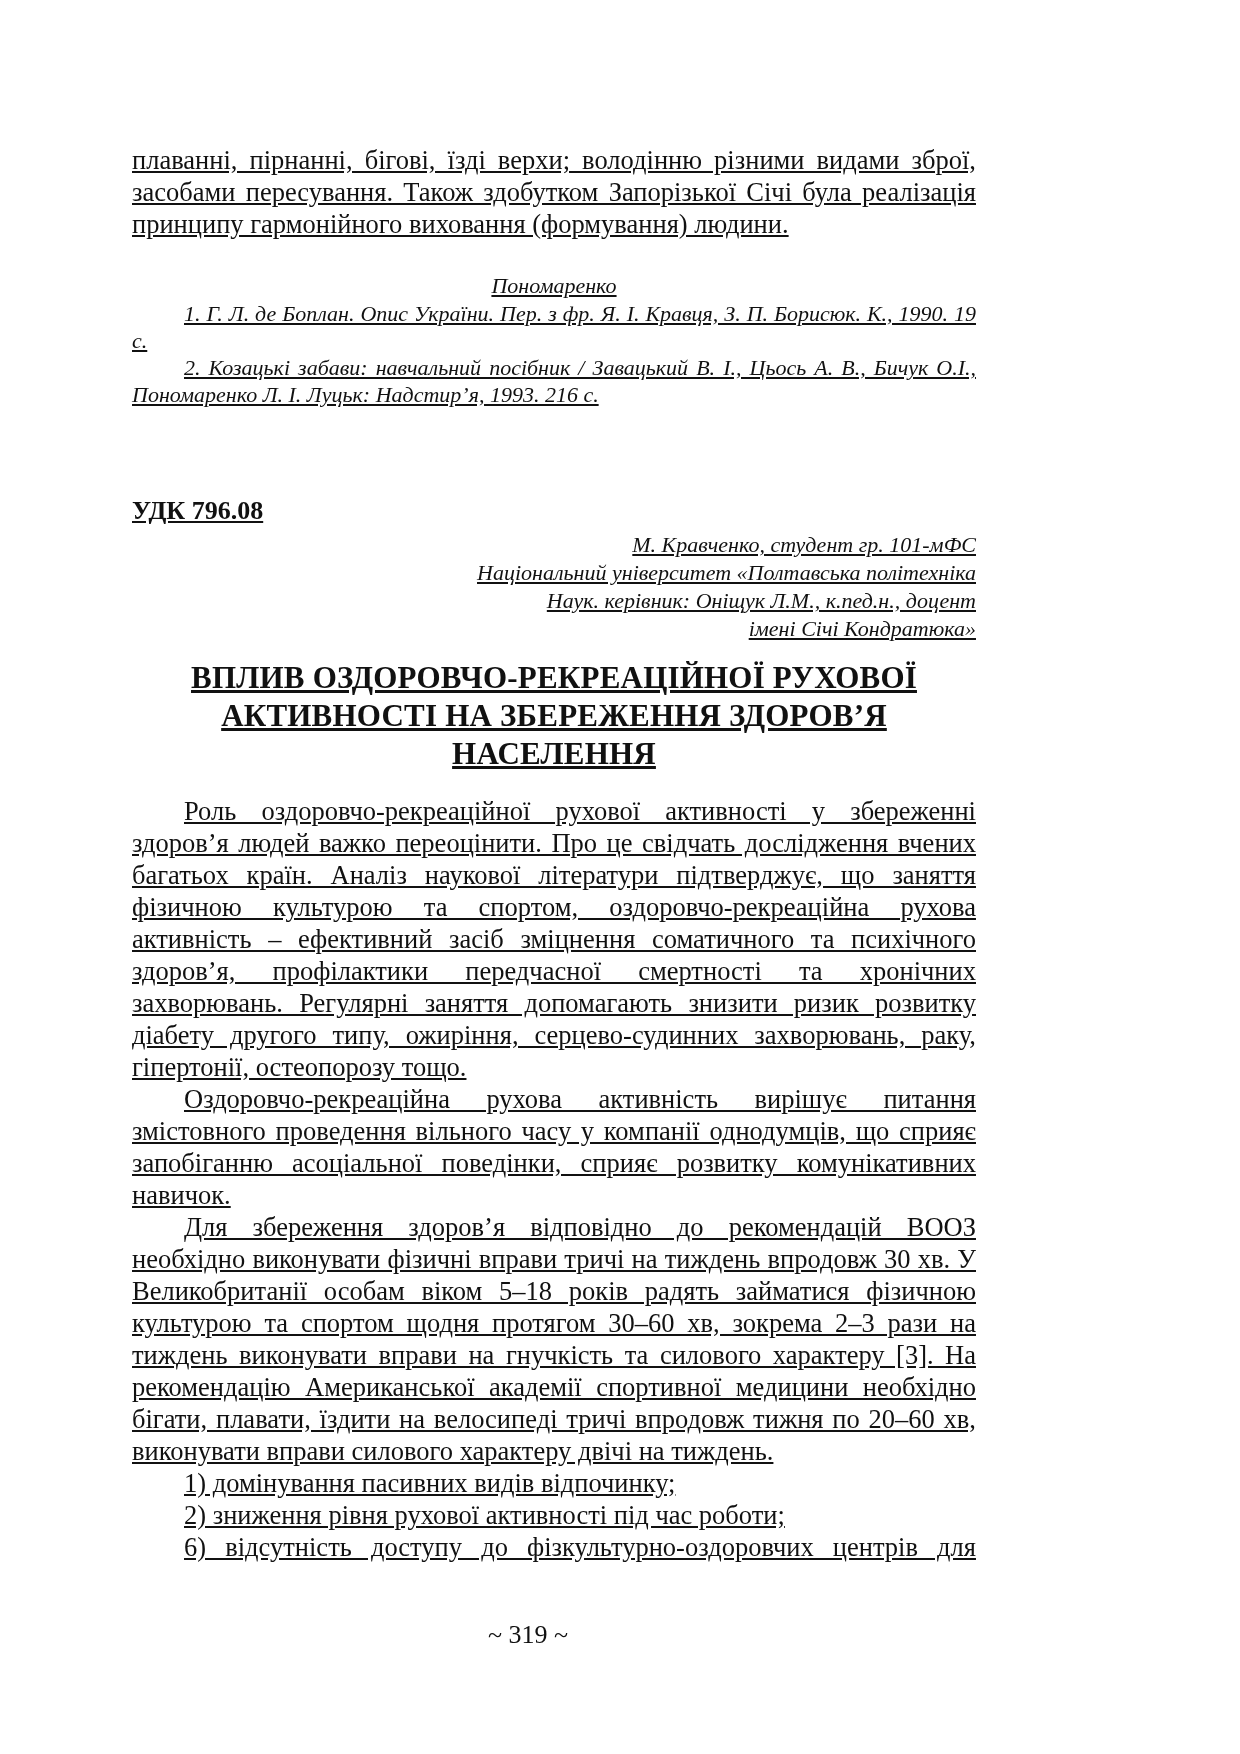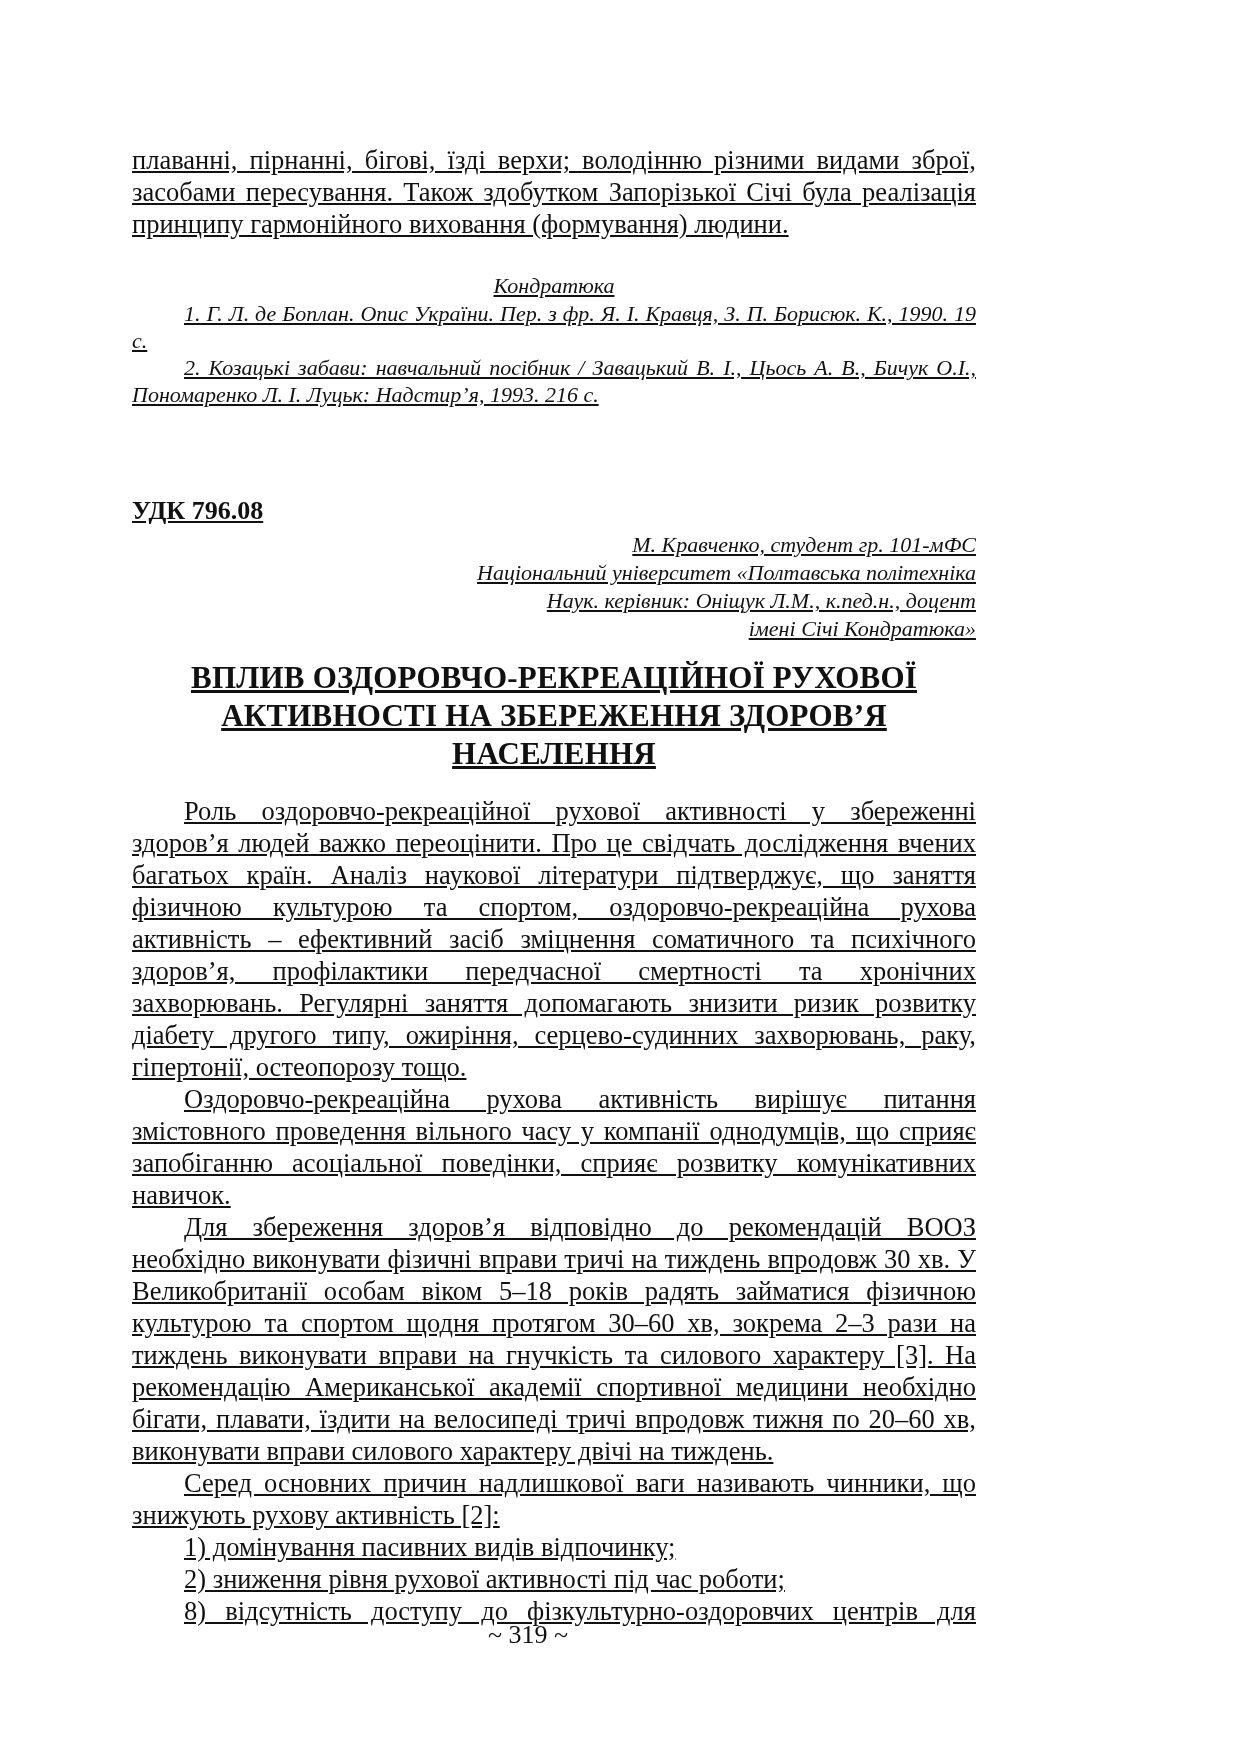--- a/index.html
+++ b/index.html
@@ -85,21 +85,21 @@
     }
   </style>
 </head>
 <body>
 
 <div class="page">
 
   <p class="body-text">плаванні, пірнанні, бігові, їзді верхи; володінню різними видами зброї, засобами пересування. Також здобутком Запорізької Січі була реалізація принципу гармонійного виховання (формування) людини.</p>
 
   <section>
-    <p class="lit-heading">Кондратюка</p>
+    <p class="lit-heading">Пономаренко</p>
     <p class="lit-item">1. Г. Л. де Боплан. Опис України. Пер. з фр. Я. І. Кравця, З. П. Борисюк. К., 1990. 19 с.</p>
     <p class="lit-item">2. Козацькі забави: навчальний посібник / Завацький В. І., Цьось А. В., Бичук О.І., Пономаренко Л. І. Луцьк: Надстир’я, 1993. 216 с.</p>
   </section>
 
   <p class="udc">УДК 796.08</p>
 
   <div class="author-block">
     <div>М. Кравченко, студент гр. 101-мФС</div>
     <div>Національний університет «Полтавська політехніка</div>
     <div>Наук. керівник: Оніщук Л.М., к.пед.н., доцент</div>
@@ -108,20 +108,19 @@
 
   <h1 class="title">
     <span>ВПЛИВ ОЗДОРОВЧО-РЕКРЕАЦІЙНОЇ РУХОВОЇ</span><br>
     <span>АКТИВНОСТІ НА ЗБЕРЕЖЕННЯ ЗДОРОВ’Я НАСЕЛЕННЯ</span>
   </h1>
 
   <div class="article-body">
     <p class="body-text indent">Роль оздоровчо-рекреаційної рухової активності у збереженні здоров’я людей важко переоцінити. Про це свідчать дослідження вчених багатьох країн. Аналіз наукової літератури підтверджує, що заняття фізичною культурою та спортом, оздоровчо-рекреаційна рухова активність – ефективний засіб зміцнення соматичного та психічного здоров’я, профілактики передчасної смертності та хронічних захворювань. Регулярні заняття допомагають знизити ризик розвитку діабету другого типу, ожиріння, серцево-судинних захворювань, раку, гіпертонії, остеопорозу тощо.</p>
     <p class="body-text indent">Оздоровчо-рекреаційна рухова активність вирішує питання змістовного проведення вільного часу у компанії однодумців, що сприяє запобіганню асоціальної поведінки, сприяє розвитку комунікативних навичок.</p>
     <p class="body-text indent">Для збереження здоров’я відповідно до рекомендацій ВООЗ необхідно виконувати фізичні вправи тричі на тиждень впродовж 30 хв. У Великобританії особам віком 5–18 років радять займатися фізичною культурою та спортом щодня протягом 30–60 хв, зокрема 2–3 рази на тиждень виконувати вправи на гнучкість та силового характеру [3]. На рекомендацію Американської академії спортивної медицини необхідно бігати, плавати, їздити на велосипеді тричі впродовж тижня по 20–60 хв, виконувати вправи силового характеру двічі на тиждень.</p>
-    <p class="body-text indent">Серед основних причин надлишкової ваги називають чинники, що знижують рухову активність [2]:</p>
     <p class="list-item">1) домінування пасивних видів відпочинку;</p>
     <p class="list-item">2) зниження рівня рухової активності під час роботи;</p>
-    <p class="list-item" style="text-align-last: justify;">8) відсутність доступу до фізкультурно-оздоровчих центрів для</p>
+    <p class="list-item" style="text-align-last: justify;">6) відсутність доступу до фізкультурно-оздоровчих центрів для</p>
   </div>
 </div>
 
 <div class="page-number">~ 319 ~</div>
 
 </body></html>

